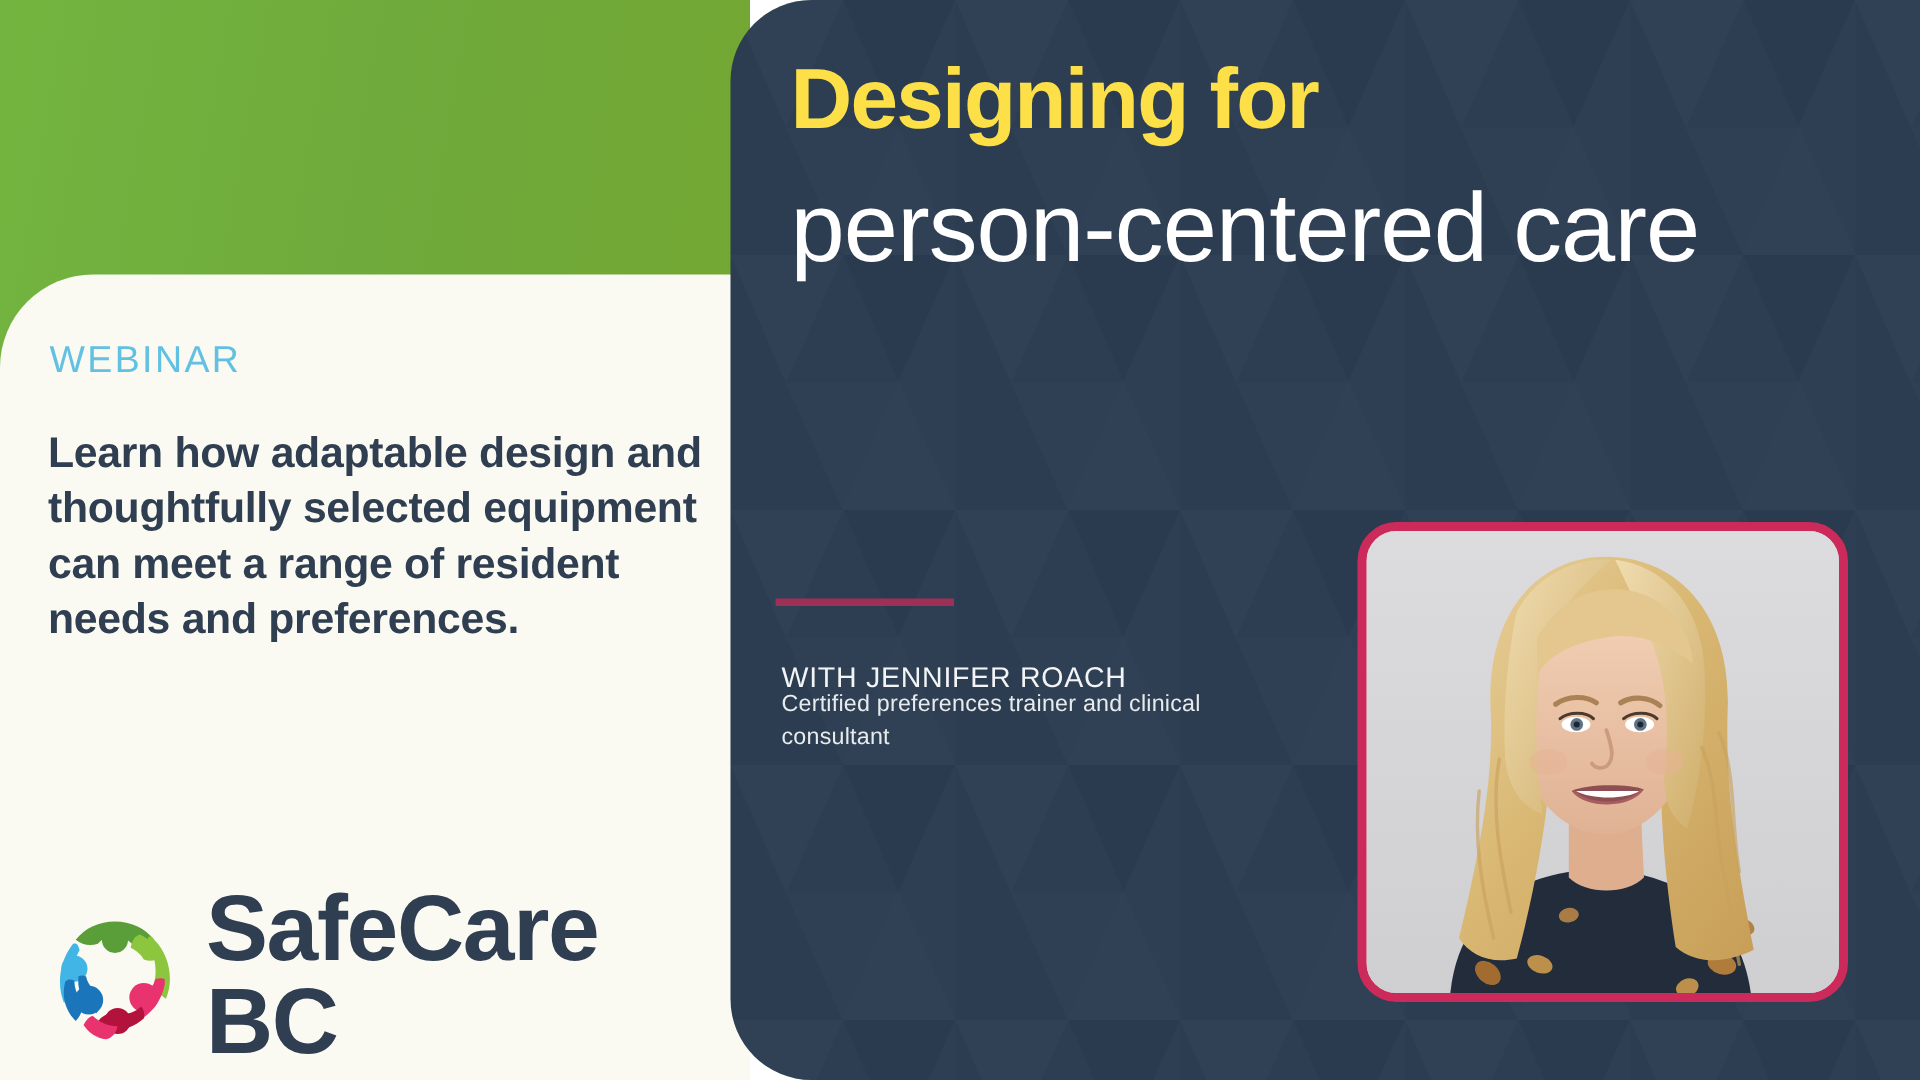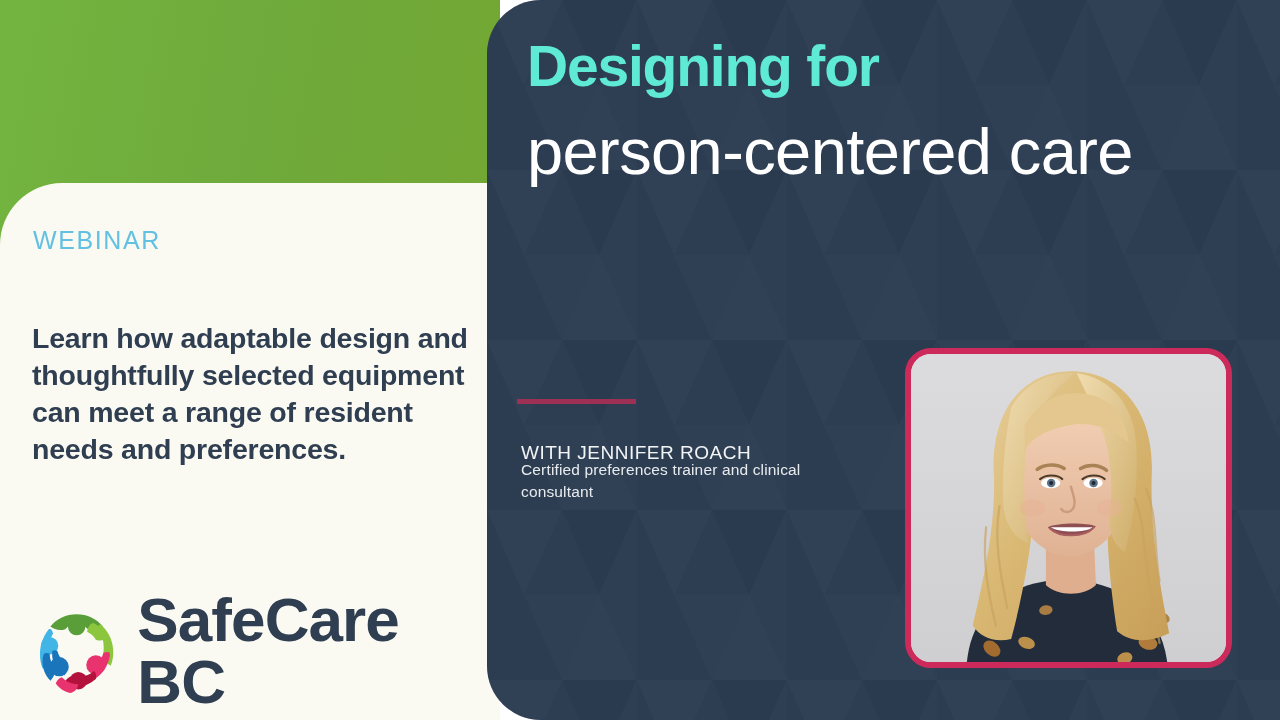--- a/index.html
+++ b/index.html
@@ -24,21 +24,21 @@
 
   .eyebrow{
     position:absolute; left:33px; top:226px;
     font-size:25px; font-weight:normal; letter-spacing:1.6px;
     color:#62c1e2;
     text-align:center;
   }
   .lead-copy{
     position:absolute; left:32px; top:284px; width:440px;
     font-size:28.5px; font-weight:bold; line-height:37px;
-    letter-spacing:-0.2px; color:#2f3e50;margin-top:36px;
+    letter-spacing:-0.2px; color:#2f3e50;
   }
 
   
   #logo-block{
     position:absolute; left:33px; top:589px;
     display:flex; align-items:center; gap:17px;
   }
   #logo-mark{ width:88px; height:88px; display:block; }
   .logo-wordmark{
     font-size:62px; font-weight:bold; color:#2f3e50;
@@ -53,21 +53,21 @@
     border-bottom-left-radius:54px;
     overflow:hidden;
   }
   #panel-pattern{
     position:absolute; inset:0; width:100%; height:100%;
     opacity:.55; pointer-events:none;
   }
 
   .title-main{
     position:absolute; left:40px; top:36px;
-    font-size:57px; font-weight:bold; color:#5eead4;
+    font-size:57px; font-weight:bold; color:#fde047;
     letter-spacing:-1.2px; line-height:1.08;
   }
   .title-sub{
     position:absolute; left:40px; top:116px;
     font-size:65px; font-weight:normal; color:#ffffff;
     letter-spacing:-0.6px; line-height:1.12;
   }
 
   .cta-label{
     position:absolute; left:35px; top:360px;

